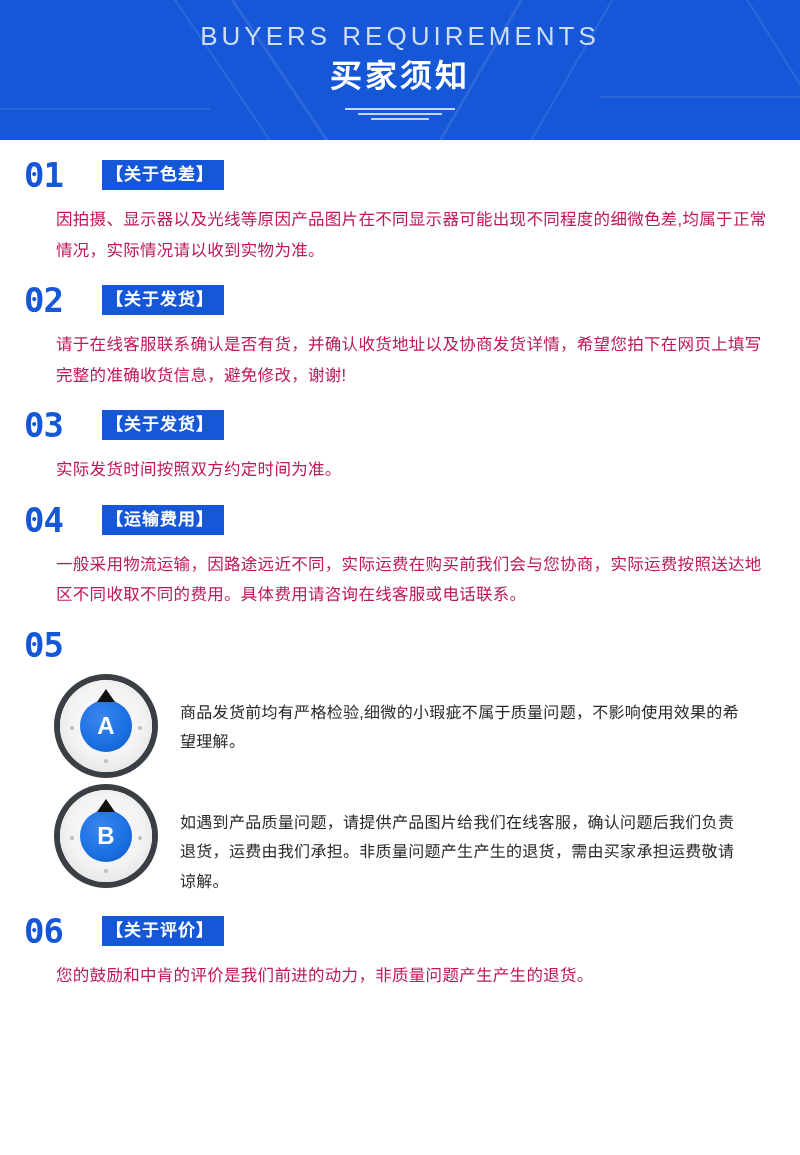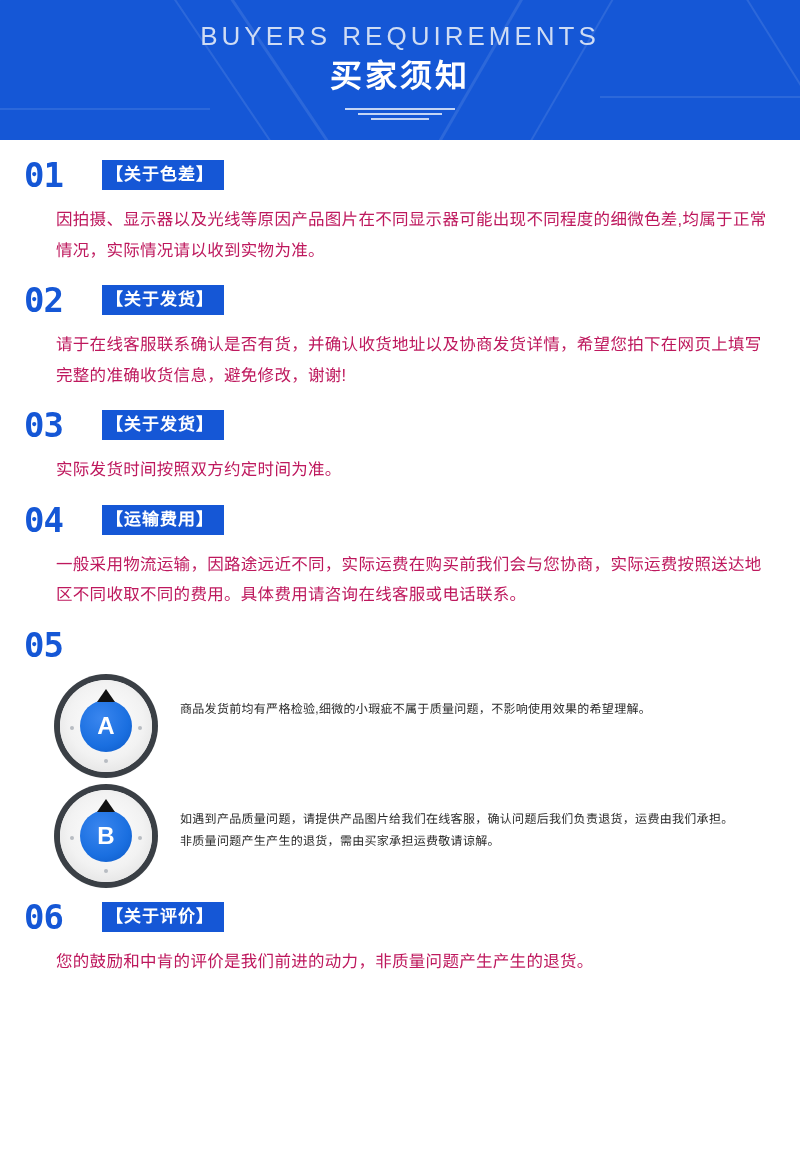--- a/index.html
+++ b/index.html
@@ -169,21 +169,21 @@
     position: absolute;
     width: 4px; height: 4px;
     border-radius: 50%;
     background: #b8bcc2;
   }
   .as-badge .dot.l { left: 10px; top: 46px; }
   .as-badge .dot.r { right: 10px; top: 46px; }
   .as-badge .dot.b { left: 50%; margin-left: -2px; bottom: 9px; }
   .as-text {
     margin-left: 28px;
-    font-size: 12px;
+    font-size: 16px;
     line-height: 1.85;
     color: #2a2a2a;
     letter-spacing: 0.3px;
     padding-top: 18px;
     max-width: 560px;
   }
 </style>
 </head>
 <body>
 

